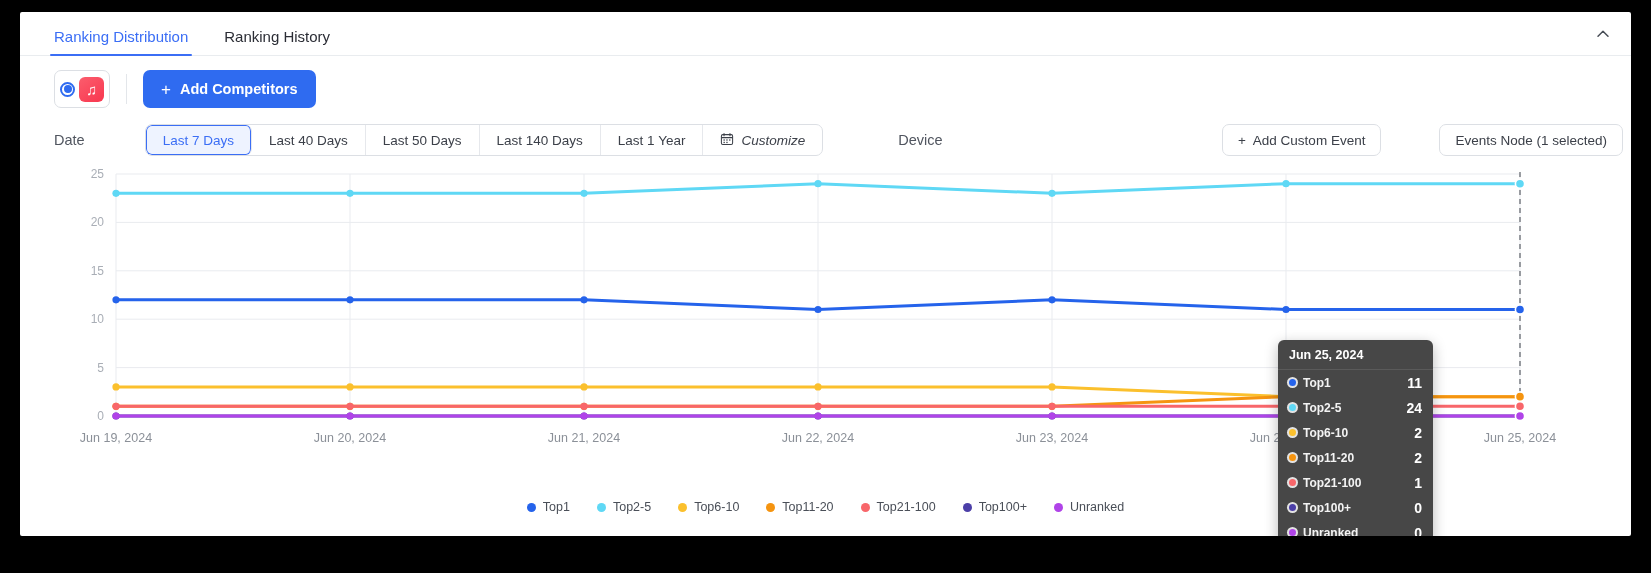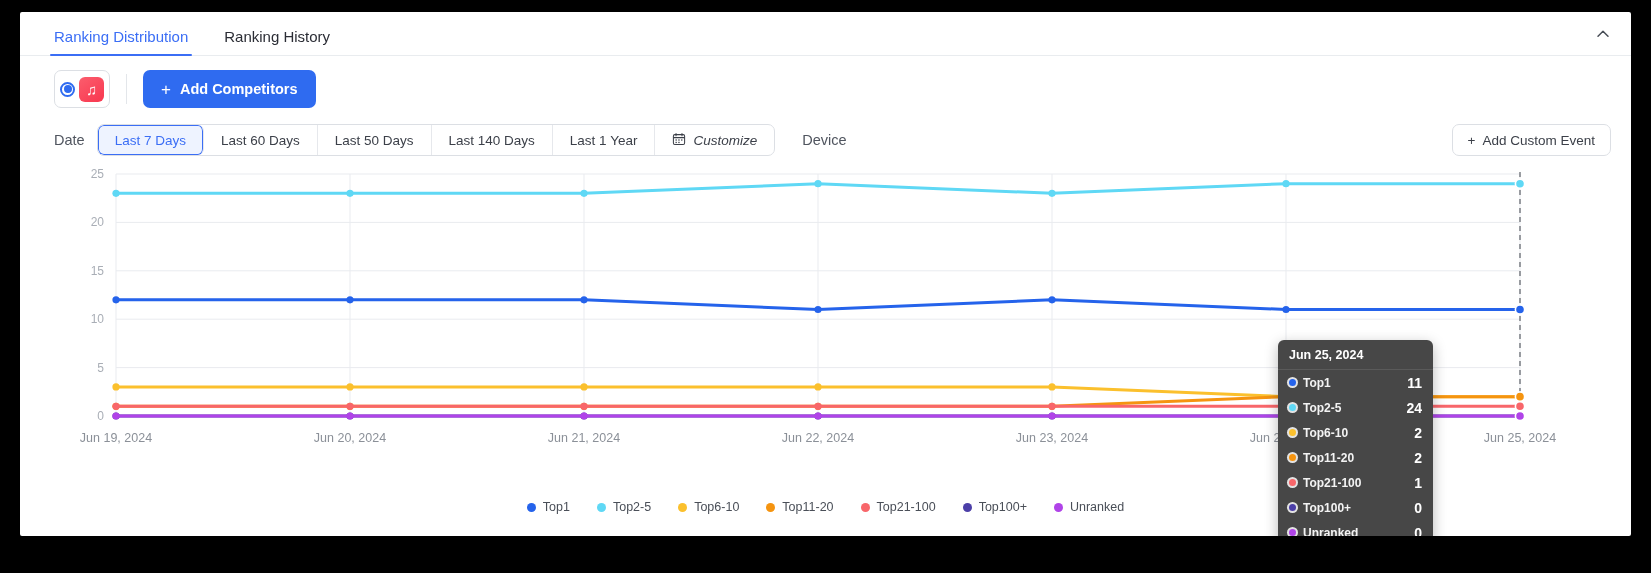--- a/index.html
+++ b/index.html
@@ -63,22 +63,23 @@
   .btn-primary{
     height:38px; background:#2f6bf0; color:#fff; border-radius:7px;
     display:flex; align-items:center; gap:9px; padding:0 18px;
     font-size:14.5px; font-weight:600; cursor:pointer; border:none;
     font-family:inherit;
   }
   .btn-primary .plus{ font-size:17px; font-weight:400; line-height:1; }
 
   
   .filterrow{
-    display:flex; align-items:center; padding:10px 20px 0 34px;
+    display:flex; align-items:center; padding:10px 8px 0 34px;
     position:relative;
+    gap:48px;
   }
   .flabel{ font-size:14.5px; color:#50555f; margin-right:12px; }
   .seg{
     display:flex; border:1px solid #dcdfe4; border-radius:7px; overflow:hidden;
     background:#fff; height:32px;
   }
   .seg .item{
     padding:0 17px; display:flex; align-items:center; justify-content:flex-start;
     font-size:13.5px; color:#3c4049; border-right:1px solid #e6e8ec;
     cursor:pointer; white-space:nowrap;
@@ -165,21 +166,21 @@
   </div>
 
   <div class="filterrow">
     <span class="flabel">Date</span>
 
     <div class="seg">
       <div class="item active">
         <span>Last 7 Days</span>
       </div>
       <div class="item">
-        <span>Last 60 Days</span>
+        <span>Last 40 Days</span>
       </div>
       <div class="item">
         <span>Last 50 Days</span>
       </div>
       <div class="item">
         <span>Last 140 Days</span>
       </div>
       <div class="item">
         <span>Last 1 Year</span>
       </div>
@@ -201,20 +202,23 @@
     </div>
 
     <span class="flabel" style="margin-left:27px;">Device</span>
 
 
     <div class="spacer"></div>
 
     <button class="btn-ghost">
       <span>+</span>
       <span>Add Custom Event</span>
+    </button>
+    <button class="btn-ghost">
+      <span>Events Node (1 selected)</span>
     </button>
   </div>
 
   <div class="chartwrap">
     <svg class="chart-svg" id="chart" width="1611" height="330" viewBox="0 0 1611 330">
         <line x1="96" y1="254" x2="1500" y2="254" stroke="#e9ebef" stroke-width="1"></line>
         <text x="84" y="258" text-anchor="end" fill="#a9aeb6" font-size="12" font-family="&quot;Liberation Sans&quot;, sans-serif">0</text>
         <line x1="96" y1="205.6" x2="1500" y2="205.6" stroke="#e9ebef" stroke-width="1"></line>
         <text x="84" y="209.6" text-anchor="end" fill="#a9aeb6" font-size="12" font-family="&quot;Liberation Sans&quot;, sans-serif">5</text>
         <line x1="96" y1="157.2" x2="1500" y2="157.2" stroke="#e9ebef" stroke-width="1"></line>

